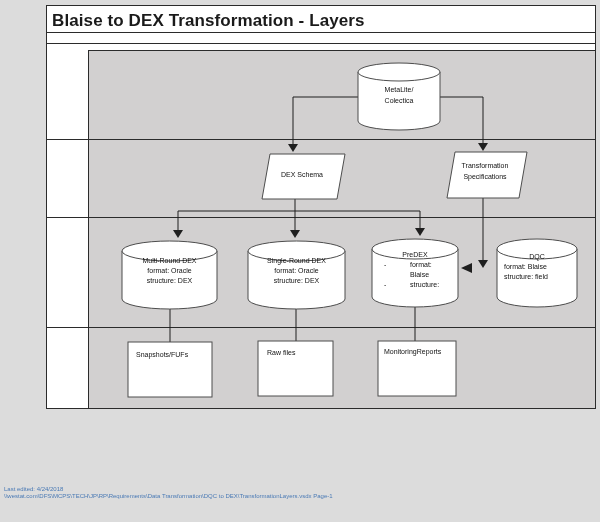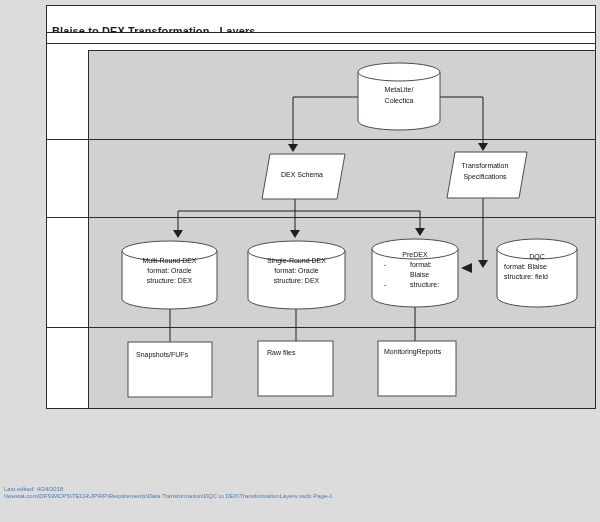--- a/index.html
+++ b/index.html
@@ -14,21 +14,21 @@
   
   .page{
     position:absolute;left:46px;top:5px;width:550px;height:404px;
     background:#ffffff;border:1px solid #2b2b2b;box-sizing:border-box;
   }
   .title-band{
     position:absolute;left:0;top:0;right:0;height:27px;
     border-bottom:1px solid #2b2b2b;box-sizing:border-box;
   }
   .title-band .title{
-    font-size:11px;font-weight:bold;padding:19px 0 0 5px;letter-spacing:0.1px;
+    font-size:17px;font-weight:bold;padding:5px 0 0 5px;letter-spacing:0.1px;
   }
   .band2{
     position:absolute;left:0;top:27px;right:0;height:11px;
     border-bottom:1px solid #2b2b2b;box-sizing:border-box;background:#ffffff;
   }
   .canvas-area{
     position:absolute;left:41px;top:44px;right:0;bottom:0;
     background:#d2d0d0;border-left:1px solid #2b2b2b;border-top:1px solid #2b2b2b;
     box-sizing:border-box;
   }

